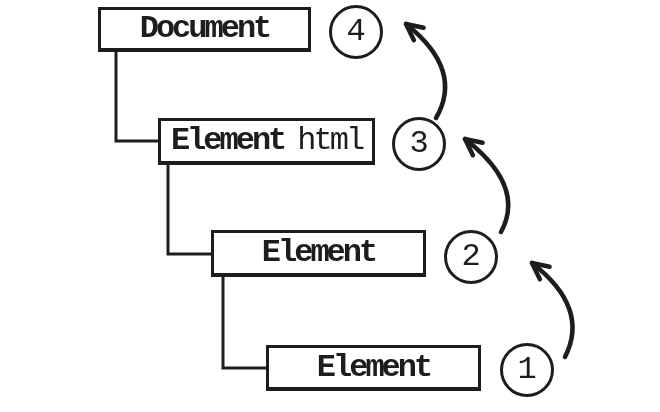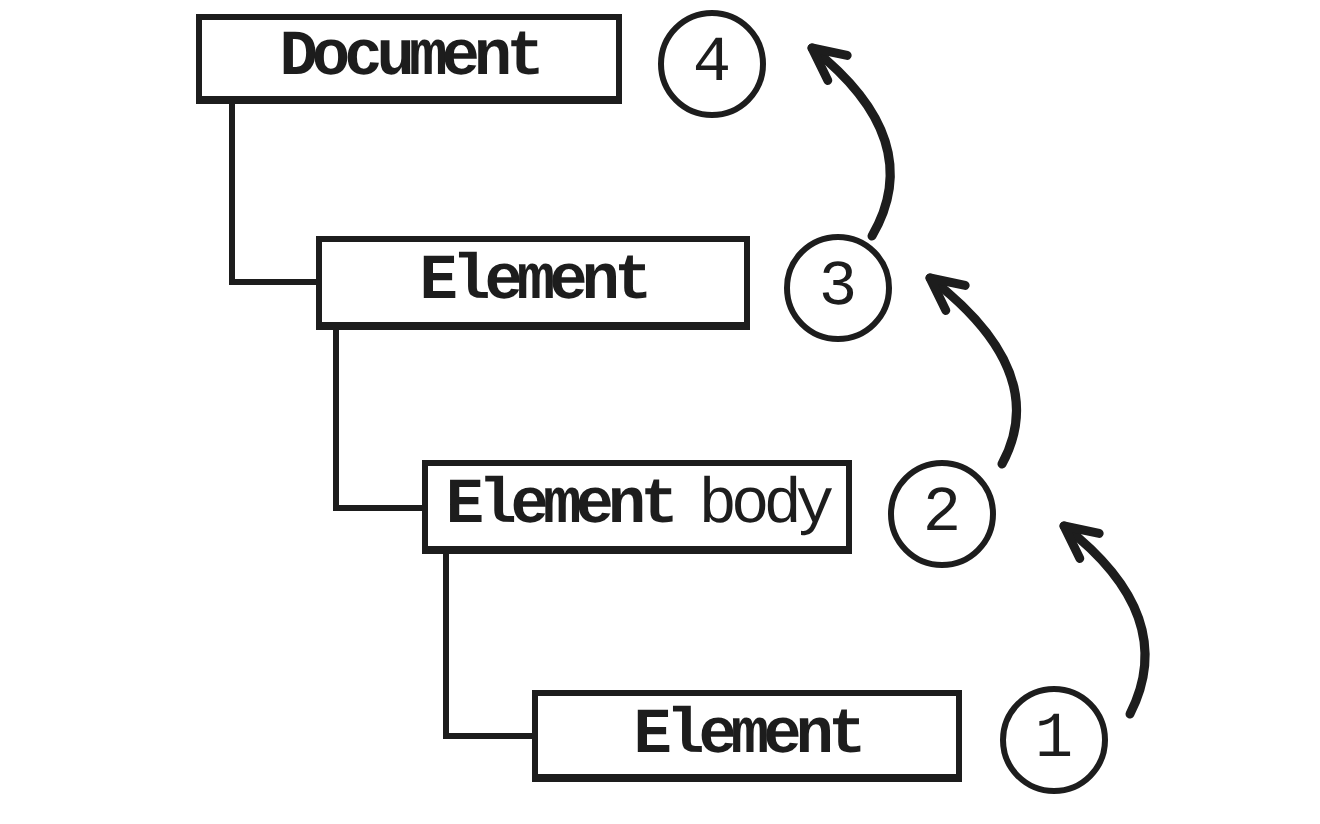--- a/index.html
+++ b/index.html
@@ -110,25 +110,25 @@
     </g>
   </svg>
 
   <div class="node" id="node-document">
     <span class="type">Document</span>
 
   </div>
 
   <div class="node" id="node-html">
     <span class="type">Element</span>
+    <span class="tag">html</span>
   </div>
 
   <div class="node" id="node-body">
     <span class="type">Element</span>
-    <span class="tag">body</span>
   </div>
 
   <div class="node" id="node-div">
     <span class="type">Element</span>
   </div>
 
   <div class="step-circle" id="step-4">
     <span>4</span>
   </div>
   <div class="step-circle" id="step-3">

